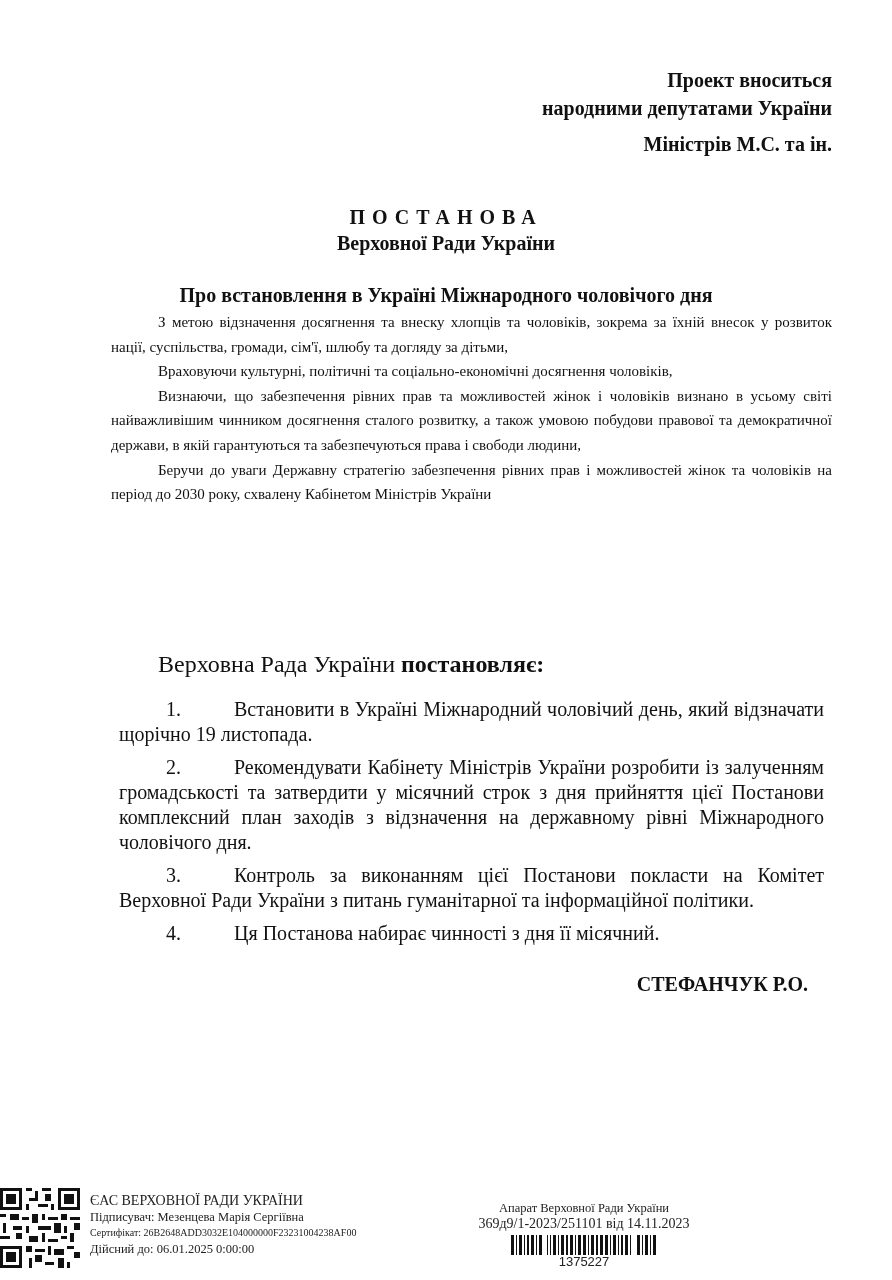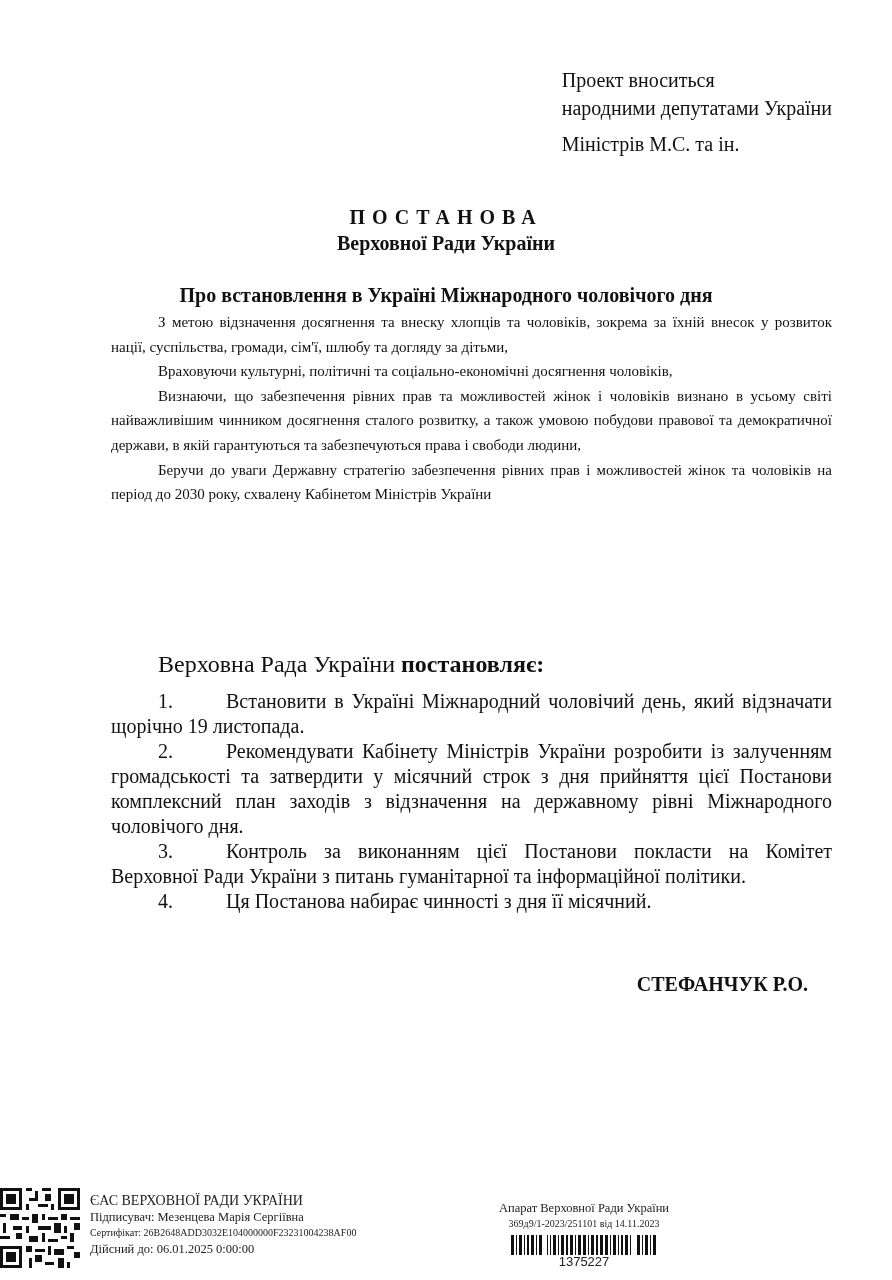--- a/index.html
+++ b/index.html
@@ -1,48 +1,48 @@
 <!DOCTYPE html>
 <html><head>
 <meta charset="utf-8">
 <style>
   html, body { margin: 0; padding: 0; background: #ffffff; }
   body { width: 892px; height: 1280px; position: relative; overflow: hidden; color: #111; font-family: "Liberation Serif", serif; }
   .page { position: absolute; left: 0; top: 0; width: 892px; height: 1280px; }
 
-  .header-block { position: absolute; right: 60px; top: 66px; text-align: left; font-weight: normal; font-size: 20px; line-height: 28px; }
+  .header-block { position: absolute; right: 60px; top: 66px; text-align: right; font-weight: bold; font-size: 20px; line-height: 28px; }
   .header-block .line3 { margin-top: 8px; }
 
   .title-block { position: absolute; left: 0; width: 892px; top: 204px; text-align: center; font-weight: bold; font-size: 20px; }
   .title-main { letter-spacing: 7px; line-height: 26px; }
   .title-sub { line-height: 26px; }
   .subject { position: absolute; left: 0; width: 892px; top: 282px; text-align: center; font-weight: bold; font-size: 20px; line-height: 26px; }
 
   .body-text { position: absolute; left: 111px; width: 721px; top: 310px; font-size: 15px; line-height: 24.6px; text-align: justify; }
   .body-text p { margin: 0; text-indent: 47px; }
   .resolve { position: absolute; left: 158px; top: 652px; font-size: 24px; line-height: 24px; }
   .resolve b { font-weight: bold; }
 
   .items { position: absolute; left: 111px; width: 721px; top: 689px; font-size: 20px; line-height: 25px; text-align: justify; }
-  .items .item { margin: 0; text-indent: 47px; }
+  .items .item { margin: 8px; text-indent: 47px; }
   .items .num { display: inline-block; width: 68px; text-indent: 0; }
 
   .sign-left { position: absolute; left: 122px; top: 948px; font-weight: bold; font-size: 20px; line-height: 25px; }
   .sign-right { position: absolute; right: 84px; top: 972px; font-weight: bold; font-size: 20px; line-height: 25px; }
 
   .qr { position: absolute; left: 0; top: 1187px; width: 80px; height: 82px; }
   .eds { position: absolute; left: 90px; top: 1192px; font-family: "Liberation Serif", serif; color: #222; }
   .eds .l1 { font-size: 14px; line-height: 17px; }
   .eds .l2 { font-size: 12.5px; line-height: 17px; }
   .eds .l3 { font-size: 10px; line-height: 14px; }
   .eds .l4 { font-size: 12.5px; line-height: 19px; }
 
   .reg { position: absolute; left: 478px; top: 1200px; width: 212px; text-align: center; font-family: "Liberation Serif", serif; color: #222; }
   .reg .r1 { font-size: 12.5px; line-height: 16px; }
-  .reg .r2 { font-size: 10px; line-height: 16px; }
+  .reg .r2 { font-size: 14px; line-height: 16px; }
   .barcode { display: block; margin: 3px auto 0; width: 150px; height: 20px; }
   .reg .r3 { font-family: "Liberation Sans", sans-serif; font-size: 13px; line-height: 14px; }
 </style>
 </head>
 <body>
 
 <div class="page">
 
   <div class="header-block">
     <div>Проект вноситься</div>

